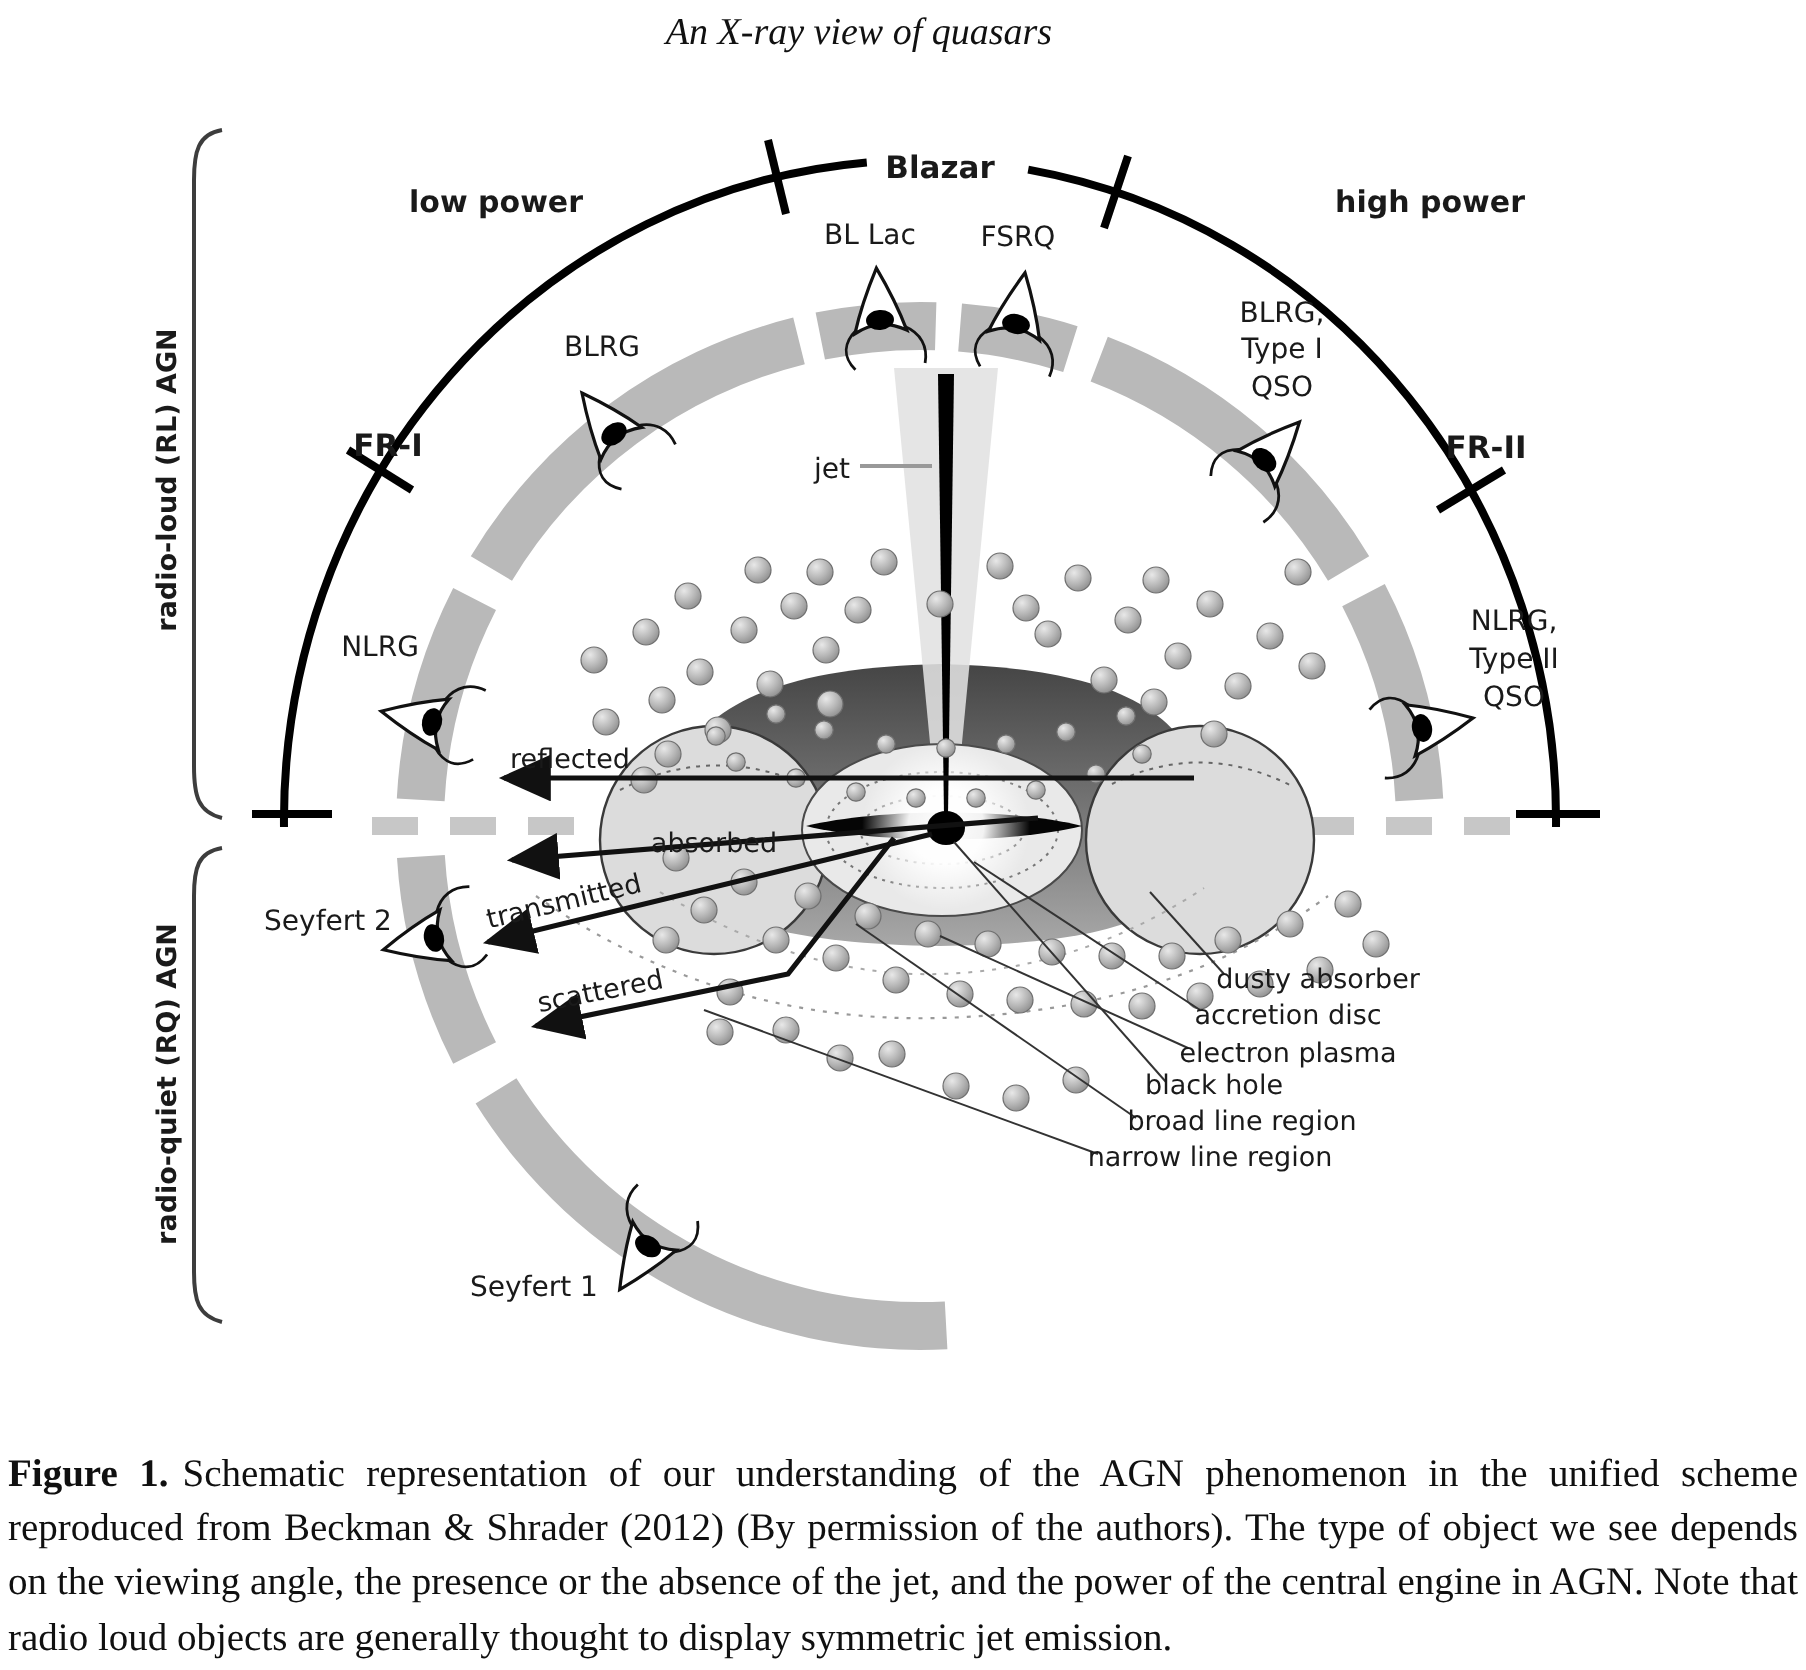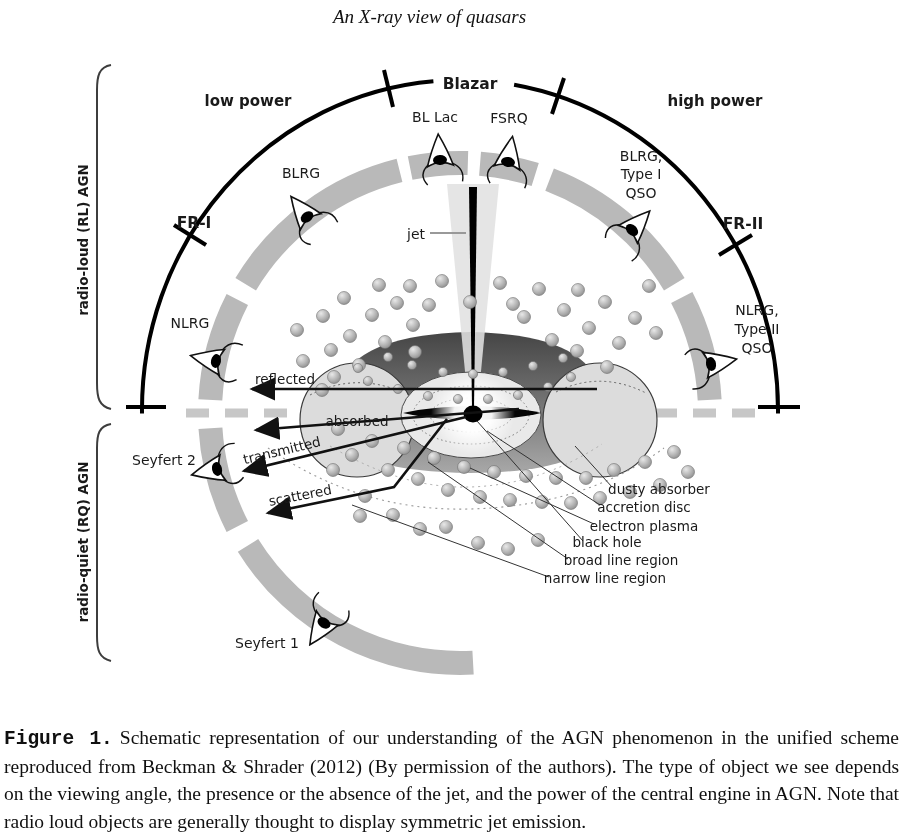--- a/index.html
+++ b/index.html
@@ -5,21 +5,21 @@
   html,body{margin:0;padding:0;background:#ffffff;}
   #page{position:relative;width:903px;height:835px;background:#fff;overflow:hidden;
         font-family:"DejaVu Sans",sans-serif;}
   #title{position:absolute;top:6px;left:0;width:100%;text-align:center;
          font-family:"Liberation Serif",serif;font-style:italic;font-size:19px;color:#111;
          transform:translateX(-22px);}
   #figure-svg{position:absolute;top:0;left:0;}
   #caption{position:absolute;top:724px;left:0;right:0;padding:0 4px;
            font-family:"Liberation Serif",serif;font-size:19.5px;line-height:27.2px;
            color:#101010;text-align:justify;}
-  #caption .cap-label{font-weight:bold;margin-right:7px;font-family:Liberation Mono, monospace;}
+  #caption .cap-label{font-weight:bold;margin-right:7px;}
   text{fill:#1a1a1a;}
   .lbl{font-size:14px;}
   .lbl-b{font-size:15px;font-weight:bold;}
   .lbl-big-b{font-size:15.5px;font-weight:bold;}
   .lbl-sm{font-size:13.5px;}
   .lbl-rot{font-size:13.5px;font-weight:bold;}
 </style>
 </head>
 <body>
 

